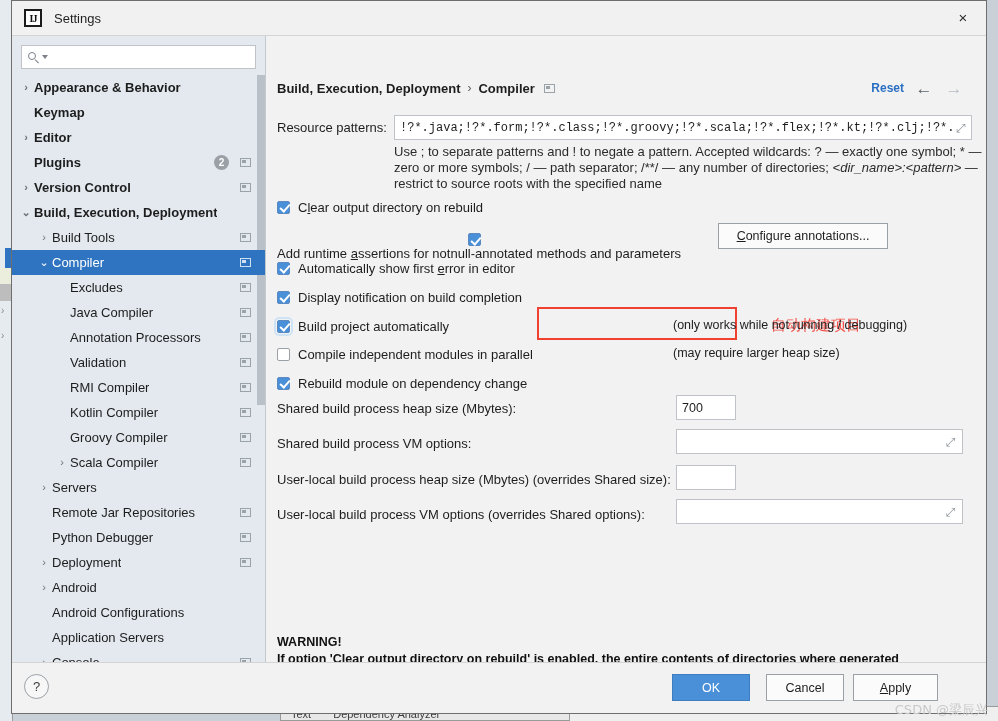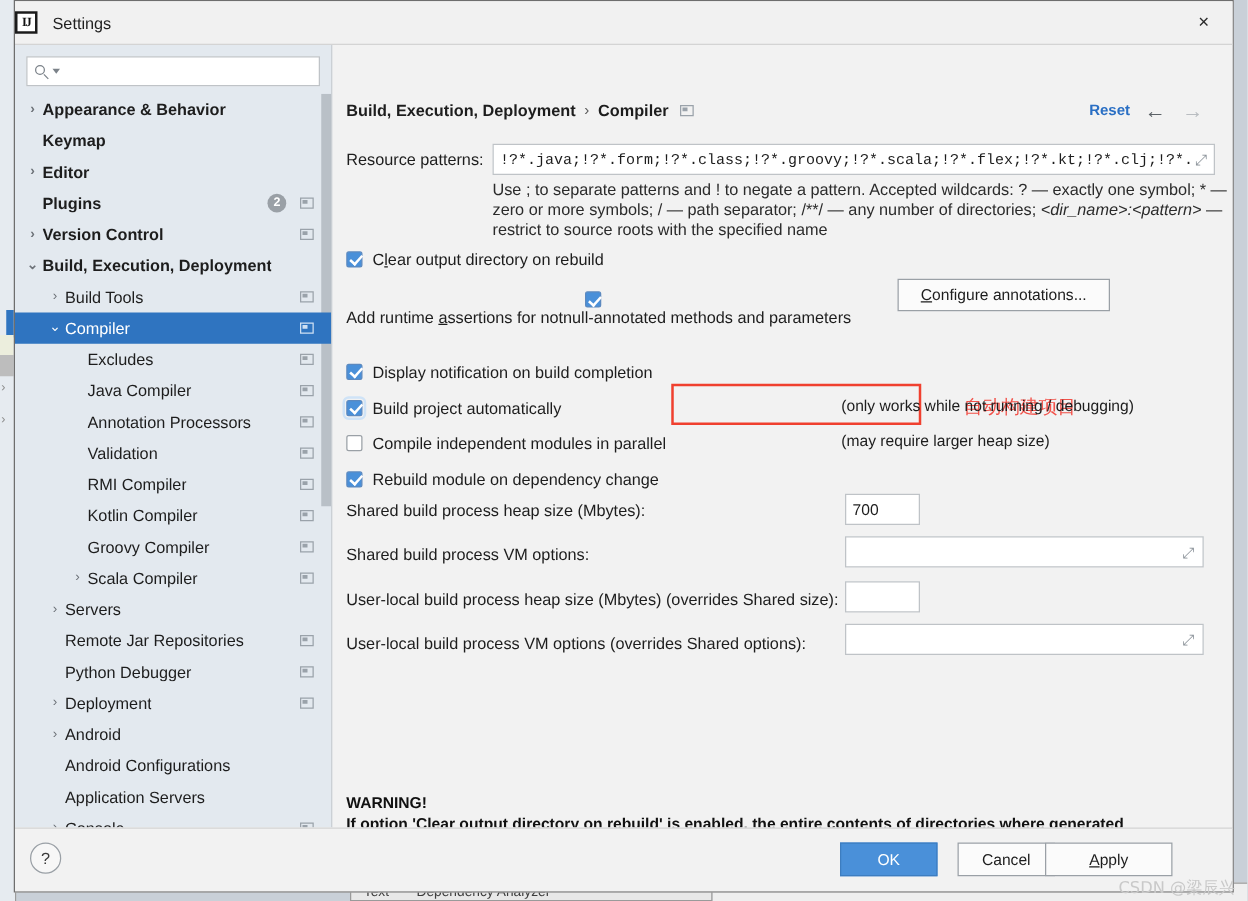--- a/index.html
+++ b/index.html
@@ -49,21 +49,21 @@
     display: flex; flex-direction: column;
   }
 
   
   .titlebar {
     height: 34px; flex: 0 0 34px; background: #f1f1f1;
     border-bottom: 1px solid #d4d4d4;
     display: flex; align-items: center; position: relative;
   }
   .ij-logo {
-    width: 18px; height: 18px; background: #fff;
+    width: 18px; height: 18px; margin-left: 12px; background: #fff;
     border: 2px solid #1b1b1b; box-sizing: border-box;
     display: flex; align-items: center; justify-content: center;
     font-size: 10px; font-weight: bold; color: #111;
     font-family: "Liberation Serif", serif; letter-spacing: -1px;
   }
   .title-text { margin-left: 12px; font-size: 13px; color: #1f1f1f; }
   .close-btn {
     position: absolute; right: 0; top: 0; width: 46px; height: 33px;
     display: flex; align-items: center; justify-content: center;
     font-size: 15px; color: #2b2b2b; cursor: default;
@@ -476,20 +476,24 @@
 
         <div class="cb-row" style="top:197px;flex-direction:column;">
           <span class="cbx"></span>
           <span class="cb-label"><span>Add runtime </span><u>a</u><span>ssertions for notnull-annotated methods and parameters</span></span>
         </div>
 
         <div class="btn-annot" style="left:452px; top:187px; width:170px;">
           <span><u>C</u><span>onfigure annotations...</span></span>
         </div>
 
+        <div class="cb-row" style="top:223px;">
+          <span class="cbx"></span>
+          <span class="cb-label"><span>Automatically show first </span><u>e</u><span>rror in editor</span></span>
+        </div>
 
         <div class="cb-row" style="top:252px;">
           <span class="cbx"></span>
           <span class="cb-label">Display notification on build completion</span>
         </div>
 
         <div class="cb-row" style="top:281px;">
           <span class="cbx focused"></span>
           <span class="cb-label">Build project automatically</span>
         </div>
@@ -538,21 +542,21 @@
 
         </div>
 
       </div>
     </div>
 
     <div class="footer">
       <div class="help-circle">?</div>
       <div class="fbtn primary" style="right:236px; width:78px;">OK</div>
       <div class="fbtn" style="right:142px; width:78px;">Cancel</div>
-      <div class="fbtn" style="right:48px; width:102px;">
+      <div class="fbtn" style="right:48px; width:85px;">
         <span><u>A</u><span>pply</span></span>
       </div>
     </div>
 
   </div>
 
   <div class="watermark">CSDN @梁辰兴</div>
 </div>
 
 </body></html>

